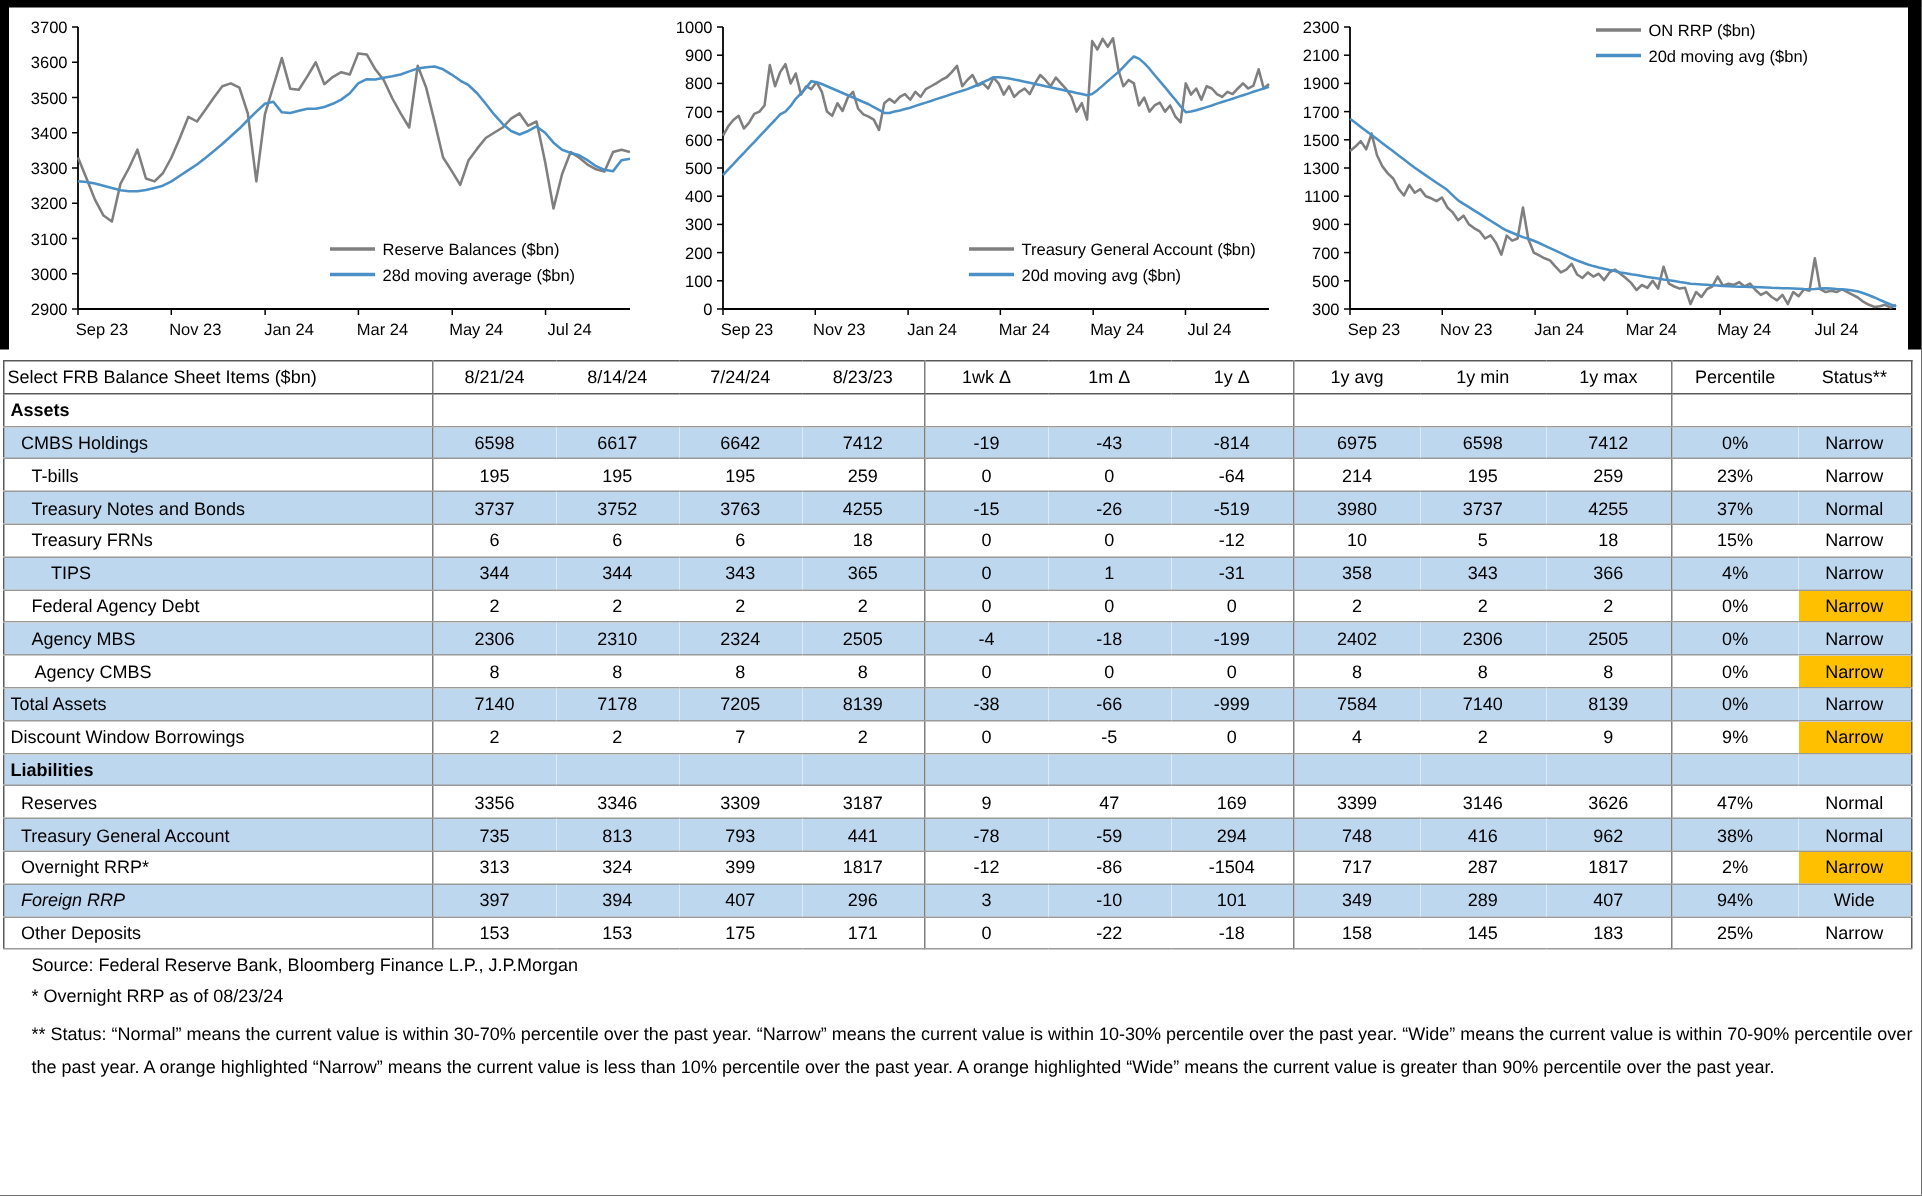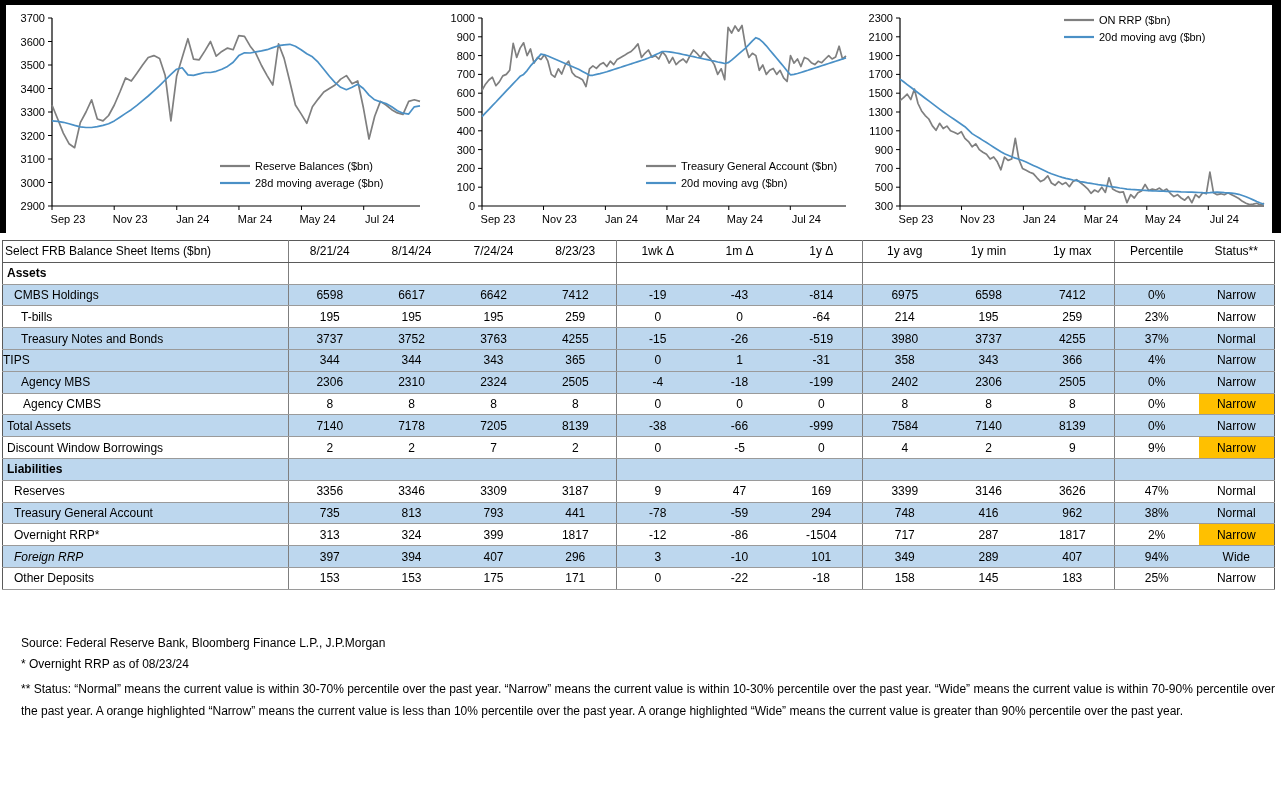--- a/index.html
+++ b/index.html
@@ -258,33 +258,63 @@
           <td class="gsep">4255</td>
           <td>-15</td>
           <td>-26</td>
           <td class="gsep">-519</td>
           <td>3980</td>
           <td>3737</td>
           <td class="gsep">4255</td>
           <td>37%</td>
           <td>Normal</td>
         </tr>
-        <tr class="shaded">
-          <td class="lbl gsep" style="padding-left: 0;">TIPS</td>
+        <tr>
+          <td class="lbl gsep" style="padding-left: 18px;">Treasury FRNs</td>
+          <td>6</td>
+          <td>6</td>
+          <td>6</td>
+          <td class="gsep">18</td>
+          <td>0</td>
+          <td>0</td>
+          <td class="gsep">-12</td>
+          <td>10</td>
+          <td>5</td>
+          <td class="gsep">18</td>
+          <td>15%</td>
+          <td>Narrow</td>
+        </tr>
+        <tr class="shaded">
+          <td class="lbl gsep" style="padding-left: 31px;">TIPS</td>
           <td>344</td>
           <td>344</td>
           <td>343</td>
           <td class="gsep">365</td>
           <td>0</td>
           <td>1</td>
           <td class="gsep">-31</td>
           <td>358</td>
           <td>343</td>
           <td class="gsep">366</td>
           <td>4%</td>
+          <td class="hl">Narrow</td>
+        </tr>
+        <tr>
+          <td class="lbl gsep" style="padding-left: 18px;">Federal Agency Debt</td>
+          <td>2</td>
+          <td>2</td>
+          <td>2</td>
+          <td class="gsep">2</td>
+          <td>0</td>
+          <td>0</td>
+          <td class="gsep">0</td>
+          <td>2</td>
+          <td>2</td>
+          <td class="gsep">2</td>
+          <td>0%</td>
           <td class="hl">Narrow</td>
         </tr>
         <tr class="shaded">
           <td class="lbl gsep" style="padding-left: 18px;">Agency MBS</td>
           <td>2306</td>
           <td>2310</td>
           <td>2324</td>
           <td class="gsep">2505</td>
           <td>-4</td>
           <td>-18</td>

